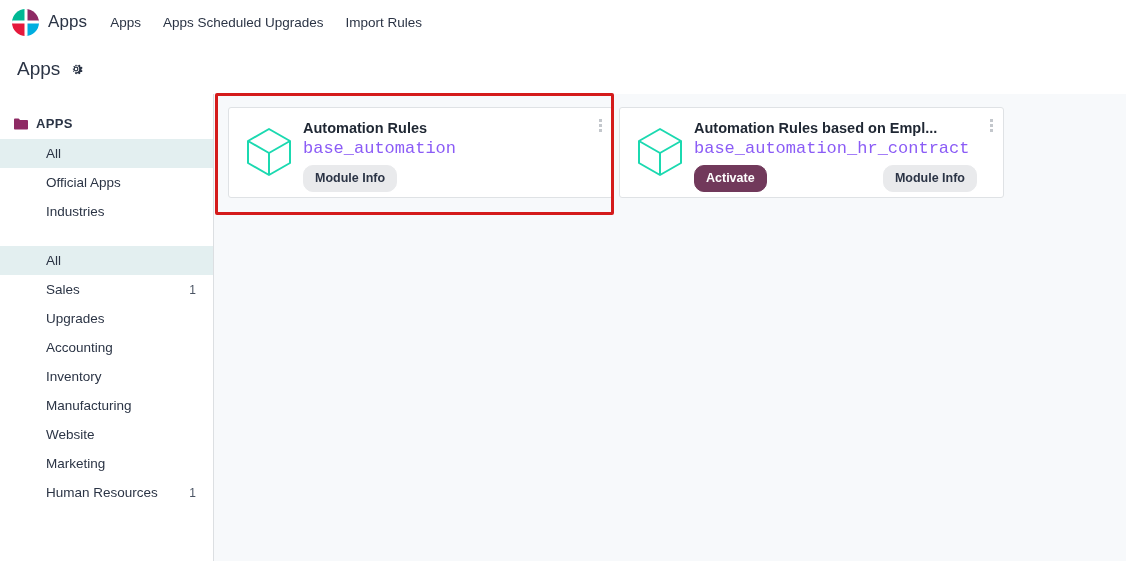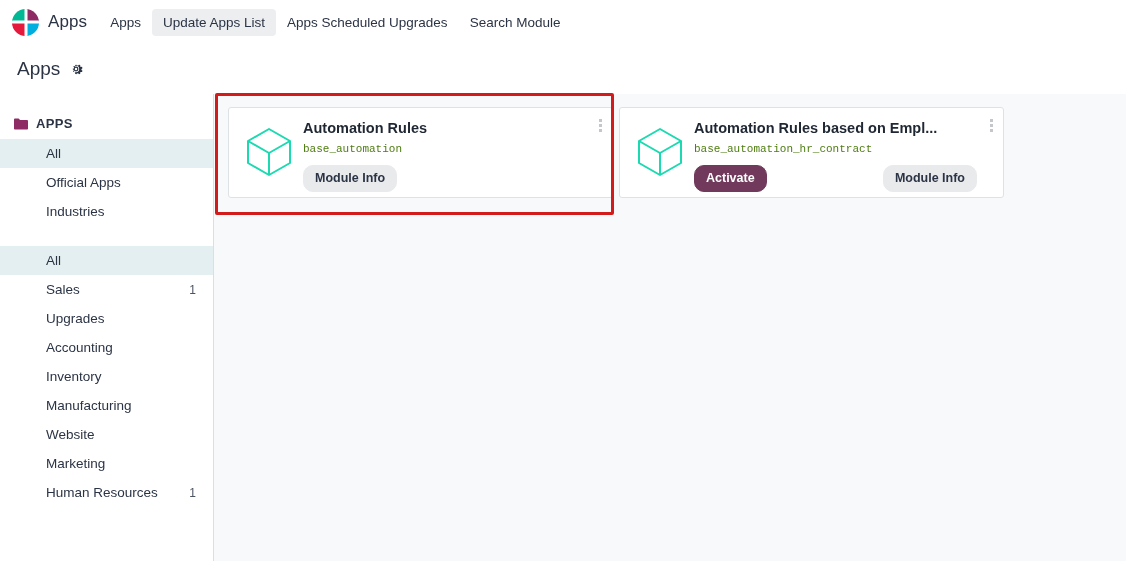--- a/index.html
+++ b/index.html
@@ -254,22 +254,22 @@
     color: #1f2733;
     white-space: nowrap;
     overflow: hidden;
     text-overflow: ellipsis;
     line-height: 20px;
     margin-bottom: 2px;
   }
 
   .card-tech {
     font-family: "Liberation Mono", monospace;
-    font-size: 11px;
-    color: #4d7c0f;
+    font-size: 17px;
+    color: #8b5cf6;
     line-height: 18px;
     margin-bottom: 7px;
     white-space: nowrap;
     overflow: hidden;
     text-overflow: ellipsis;
   }
 
   .card-actions {
     display: flex;
     align-items: center;
@@ -340,23 +340,22 @@
       <div class="logo-q bl"></div>
       <div class="logo-q br"></div>
       <div class="logo-cross-v"></div>
       <div class="logo-cross-h"></div>
     </div>
     <div class="brand-name">Apps</div>
   </div>
 
   <div class="nav-items">
     <div class="nav-item">Apps</div>
-    <div class="nav-item active">Update Apps List</div>
     <div class="nav-item">Apps Scheduled Upgrades</div>
-    <div class="nav-item">Search Module</div>
+    <div class="nav-item">Import Rules</div>
   </div>
 </div>
 
 <div class="control-panel">
   <div class="breadcrumb-wrap">
     <div class="breadcrumb-title">Apps</div>
     <div class="gear-icon">
       <svg width="14" height="14" viewBox="0 0 16 16" fill="currentColor" aria-hidden="true">
         <path d="M8 5.2a2.8 2.8 0 100 5.6 2.8 2.8 0 000-5.6zm0 4.2a1.4 1.4 0 110-2.8 1.4 1.4 0 010 2.8z"></path>
         <path d="M14.3 9.1l-.1-.6.1-.6 1.1-.9-.5-1.5-1.4.2-.8-.8.2-1.4-1.5-.5-.9 1.1-.6-.1-.6.1-.9-1.1-1.5.5.2 1.4-.8.8-1.4-.2-.5 1.5 1.1.9-.1.6.1.6-1.1.9.5 1.5 1.4-.2.8.8-.2 1.4 1.5.5.9-1.1.6.1.6-.1.9 1.1 1.5-.5-.2-1.4.8-.8 1.4.2.5-1.5-1.1-.9zM8 11.6A3.6 3.6 0 1111.6 8 3.6 3.6 0 018 11.6z"></path>

